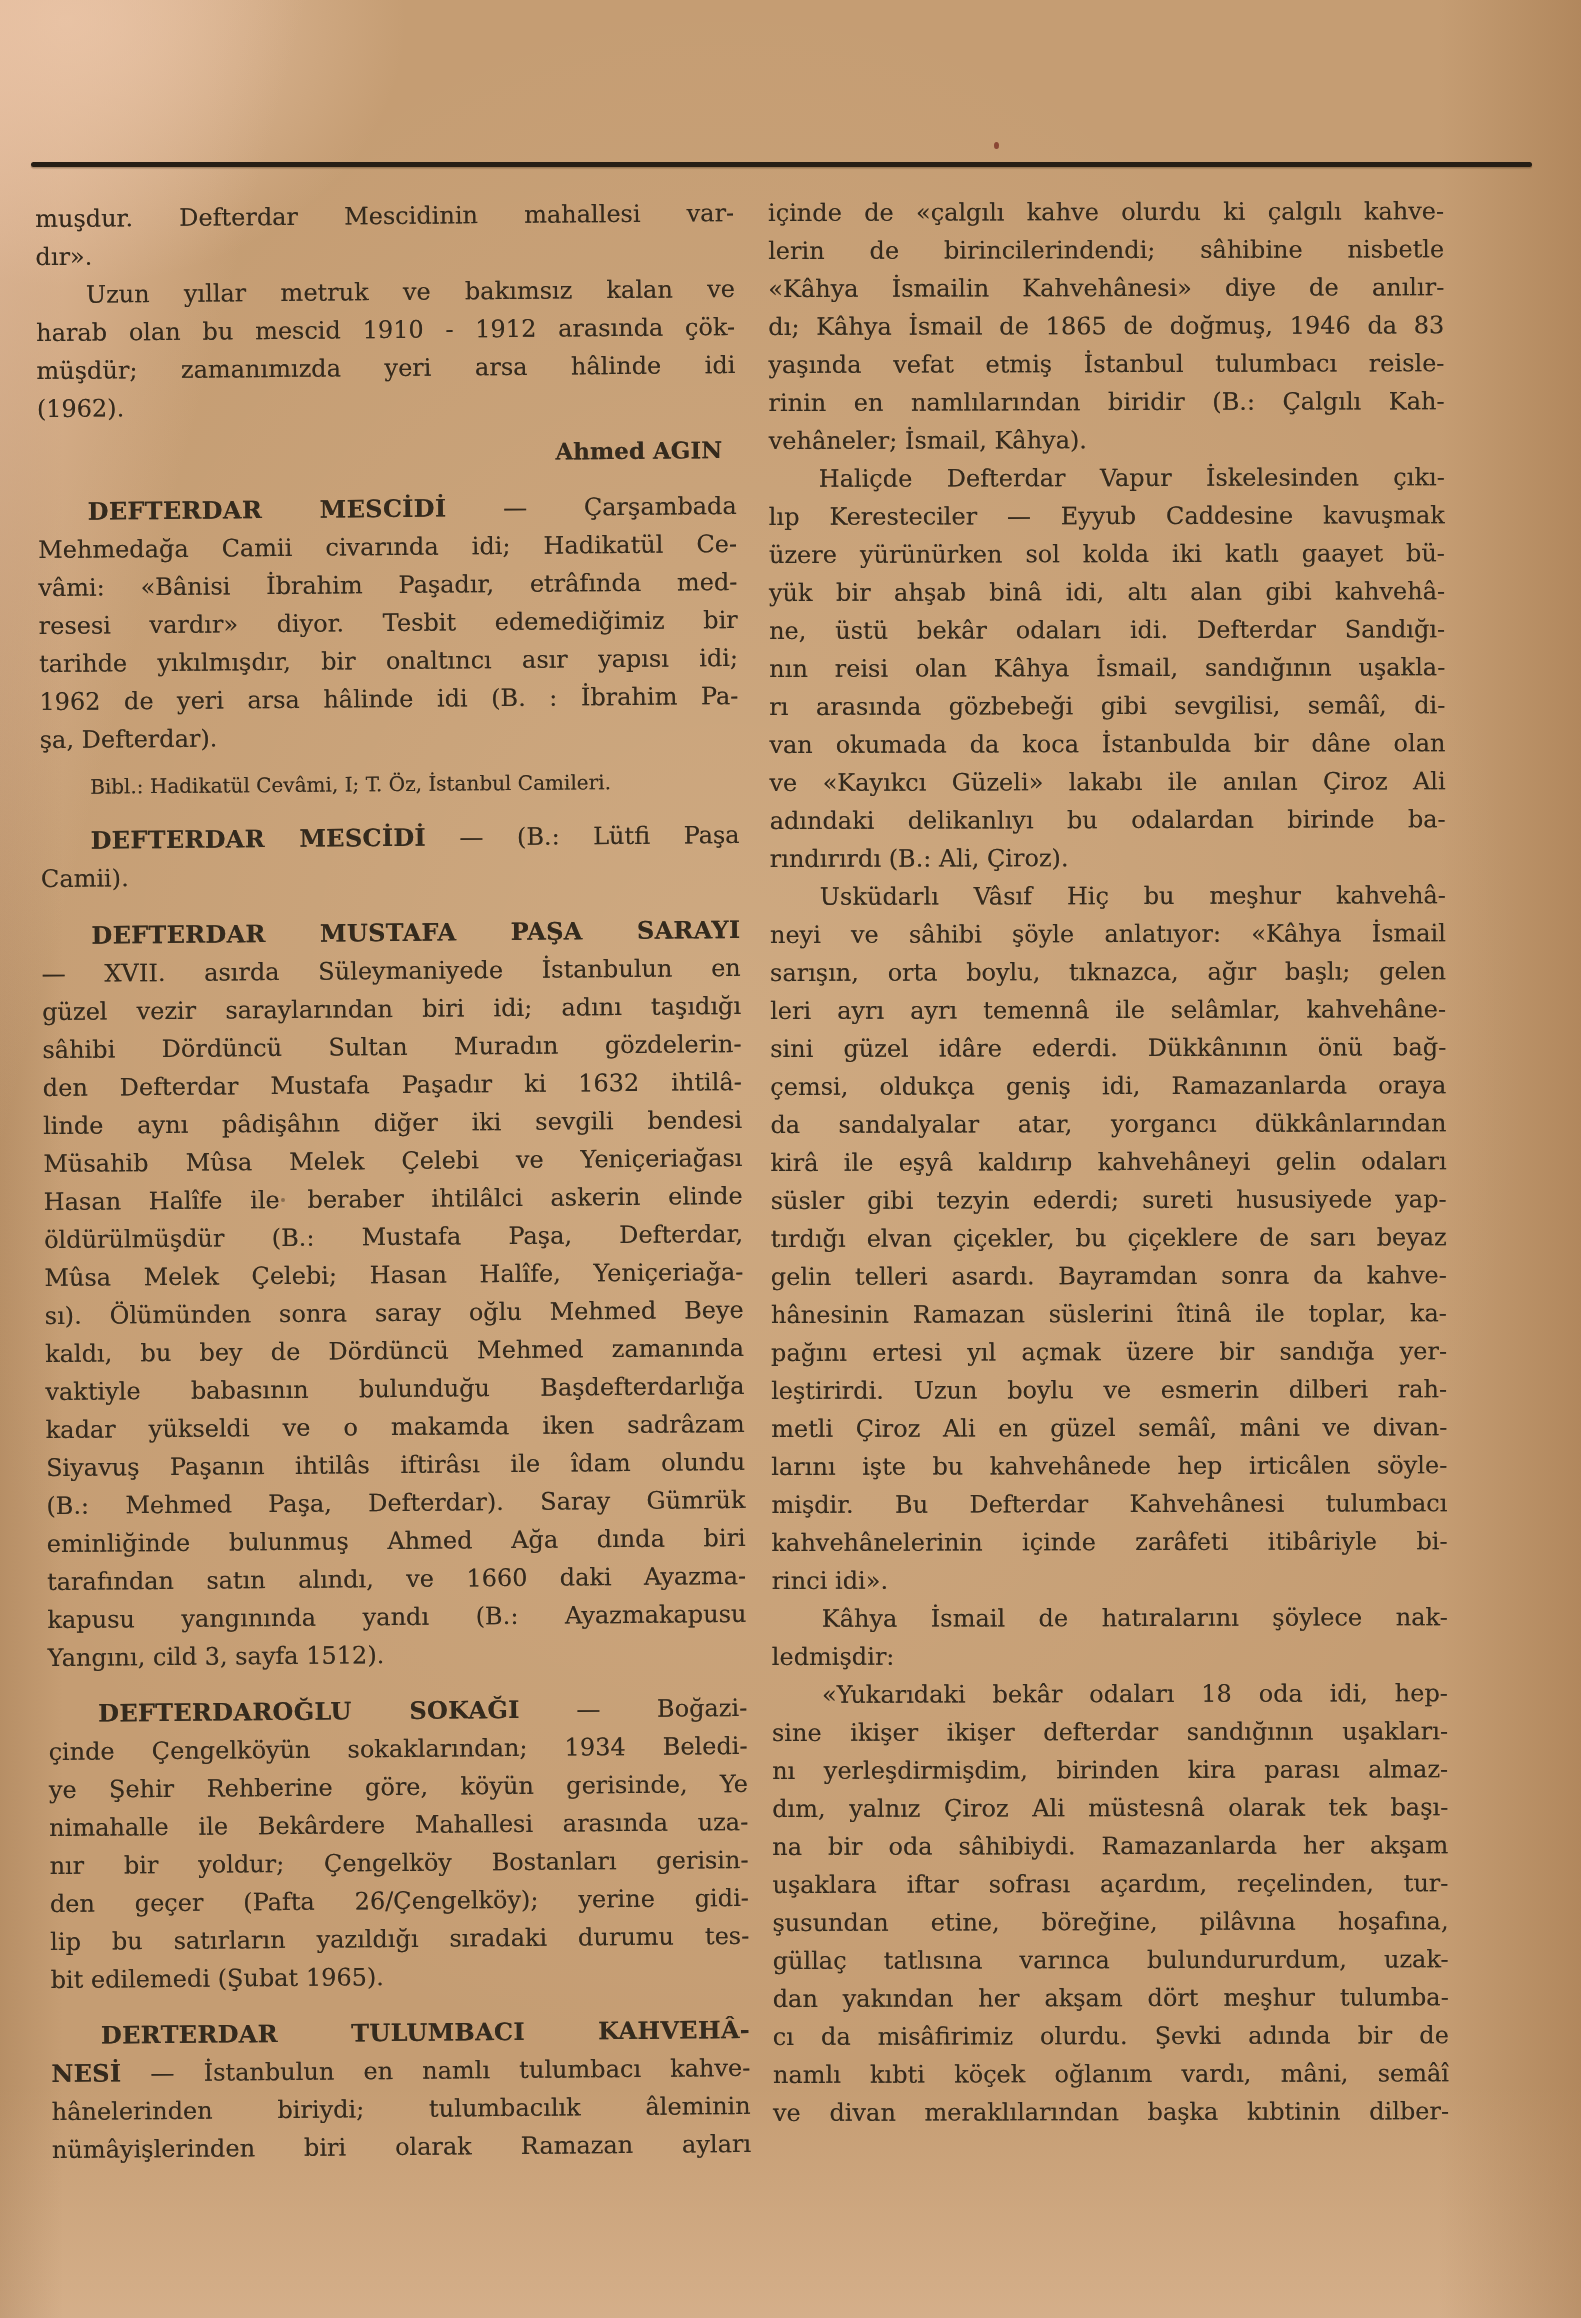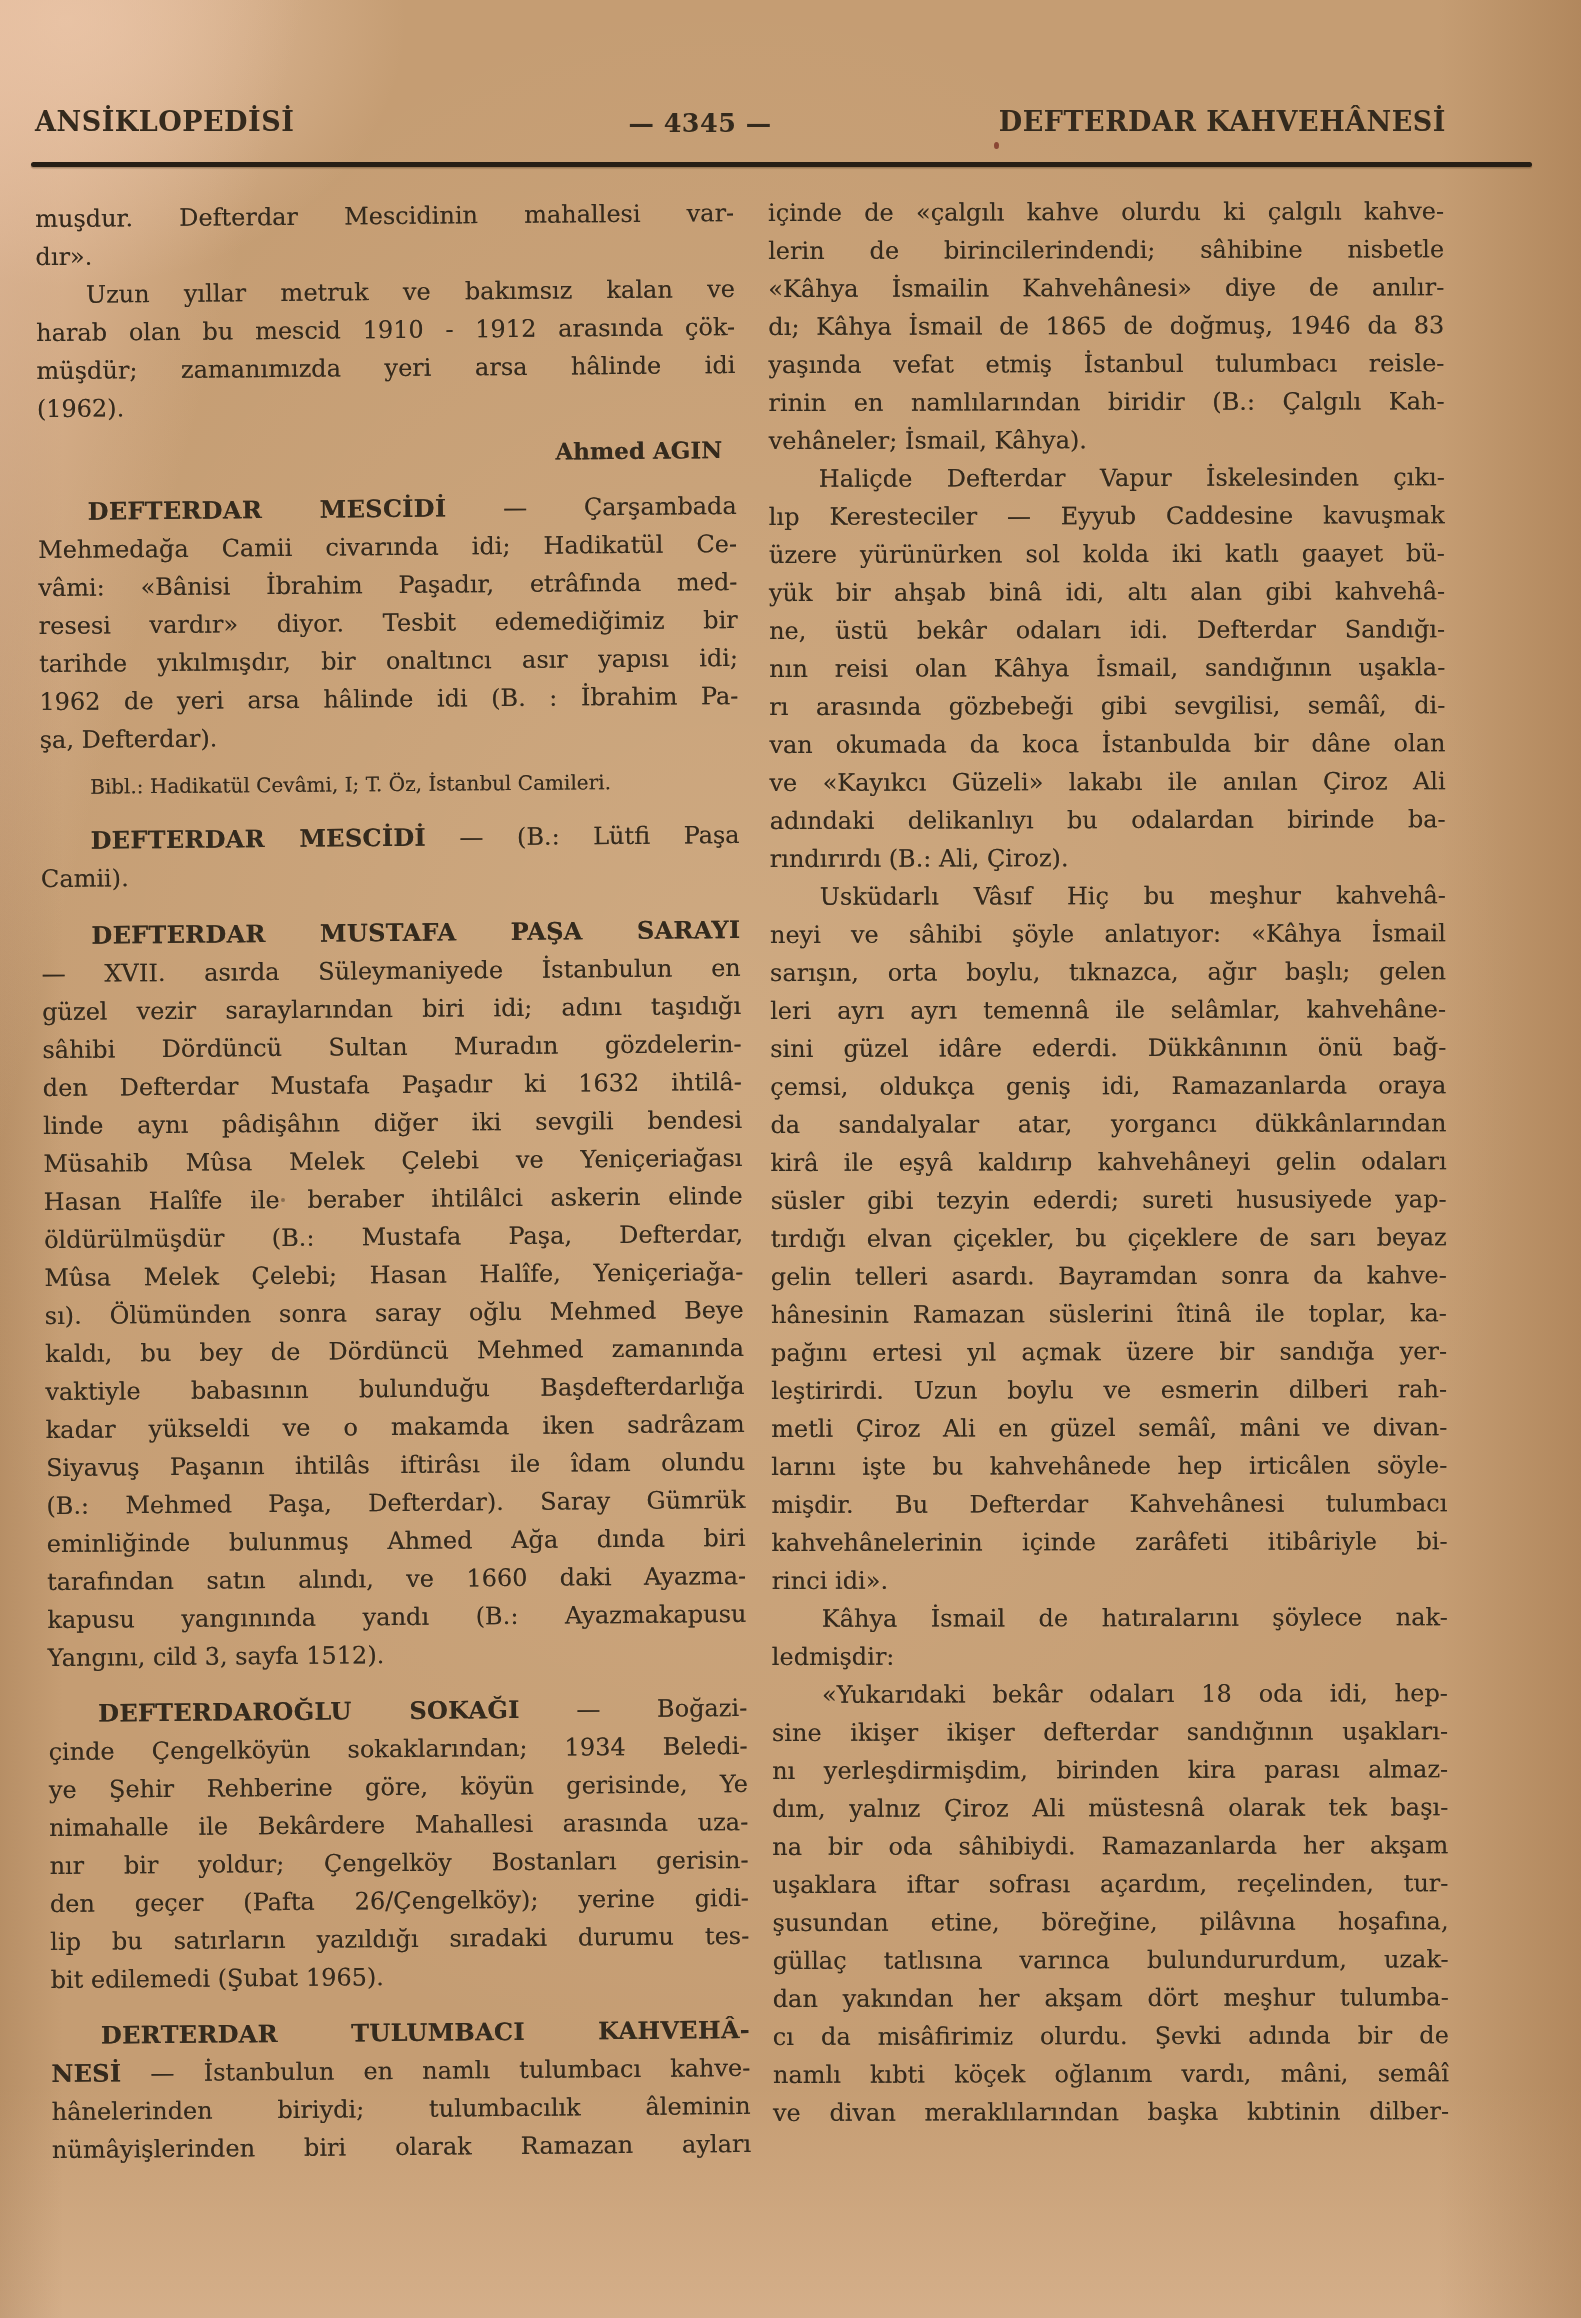--- a/index.html
+++ b/index.html
@@ -38,25 +38,20 @@
   .byline{margin-top:8.7px;text-align:right;font-weight:bold;font-size:23px;padding-right:14px;line-height:38px;}
   .bibl{margin-top:10.8px;font-size:20px;line-height:34px;text-indent:50px;}
   .speck{position:absolute;border-radius:50%;}
   .speck-red{left:994px;top:142px;width:4.9px;height:7px;background:#75291f;opacity:.75;}
   .speck-dark{left:281px;top:1198px;width:3.8px;height:3.8px;background:#4a3723;opacity:.5;}
 </style>
 </head>
 <body>
 
 <div class="page">
-  <div class="hdr">
-    <span class="h-left">ANSİKLOPEDİSİ</span>
-    <span class="h-center">— 4345 —</span>
-    <span class="h-right">DEFTERDAR KAHVEHÂNESİ</span>
-  </div>
   <div class="rule"></div>
   <div class="speck speck-red"></div>
   <div class="speck speck-dark"></div>
   <div class="col col-left" id="col-left">
       <div class="block">
         <div class="line">muşdur. Defterdar Mescidinin mahallesi var-</div>
         <div class="line nj">dır».</div>
       </div>
       <div class="block">
         <div class="line indent">Uzun yıllar metruk ve bakımsız kalan ve</div>

